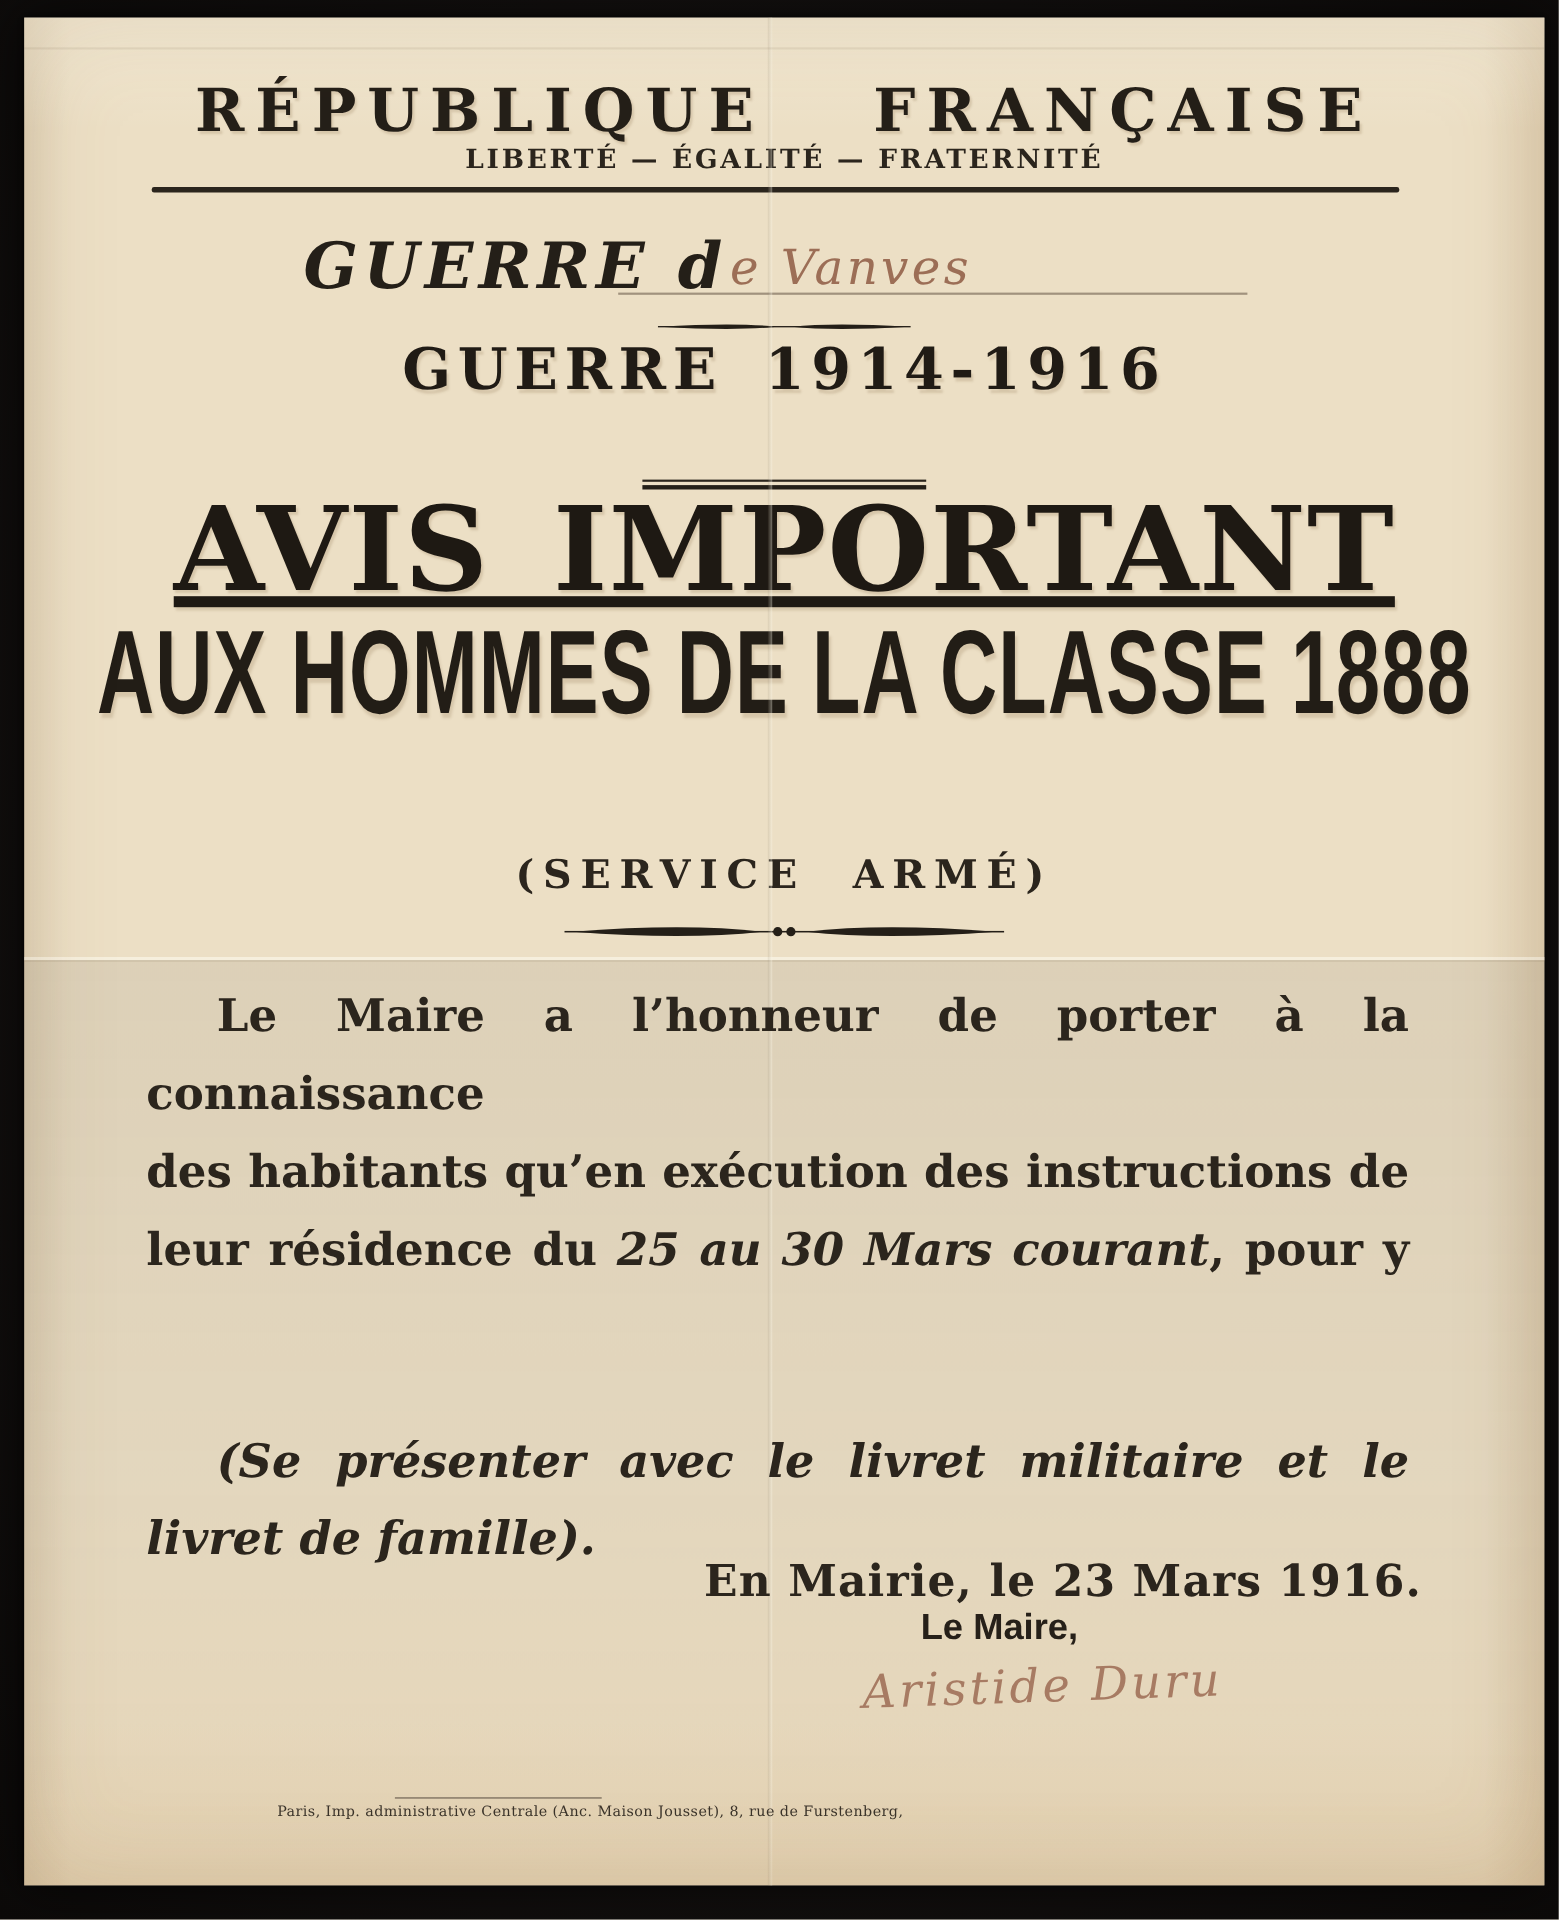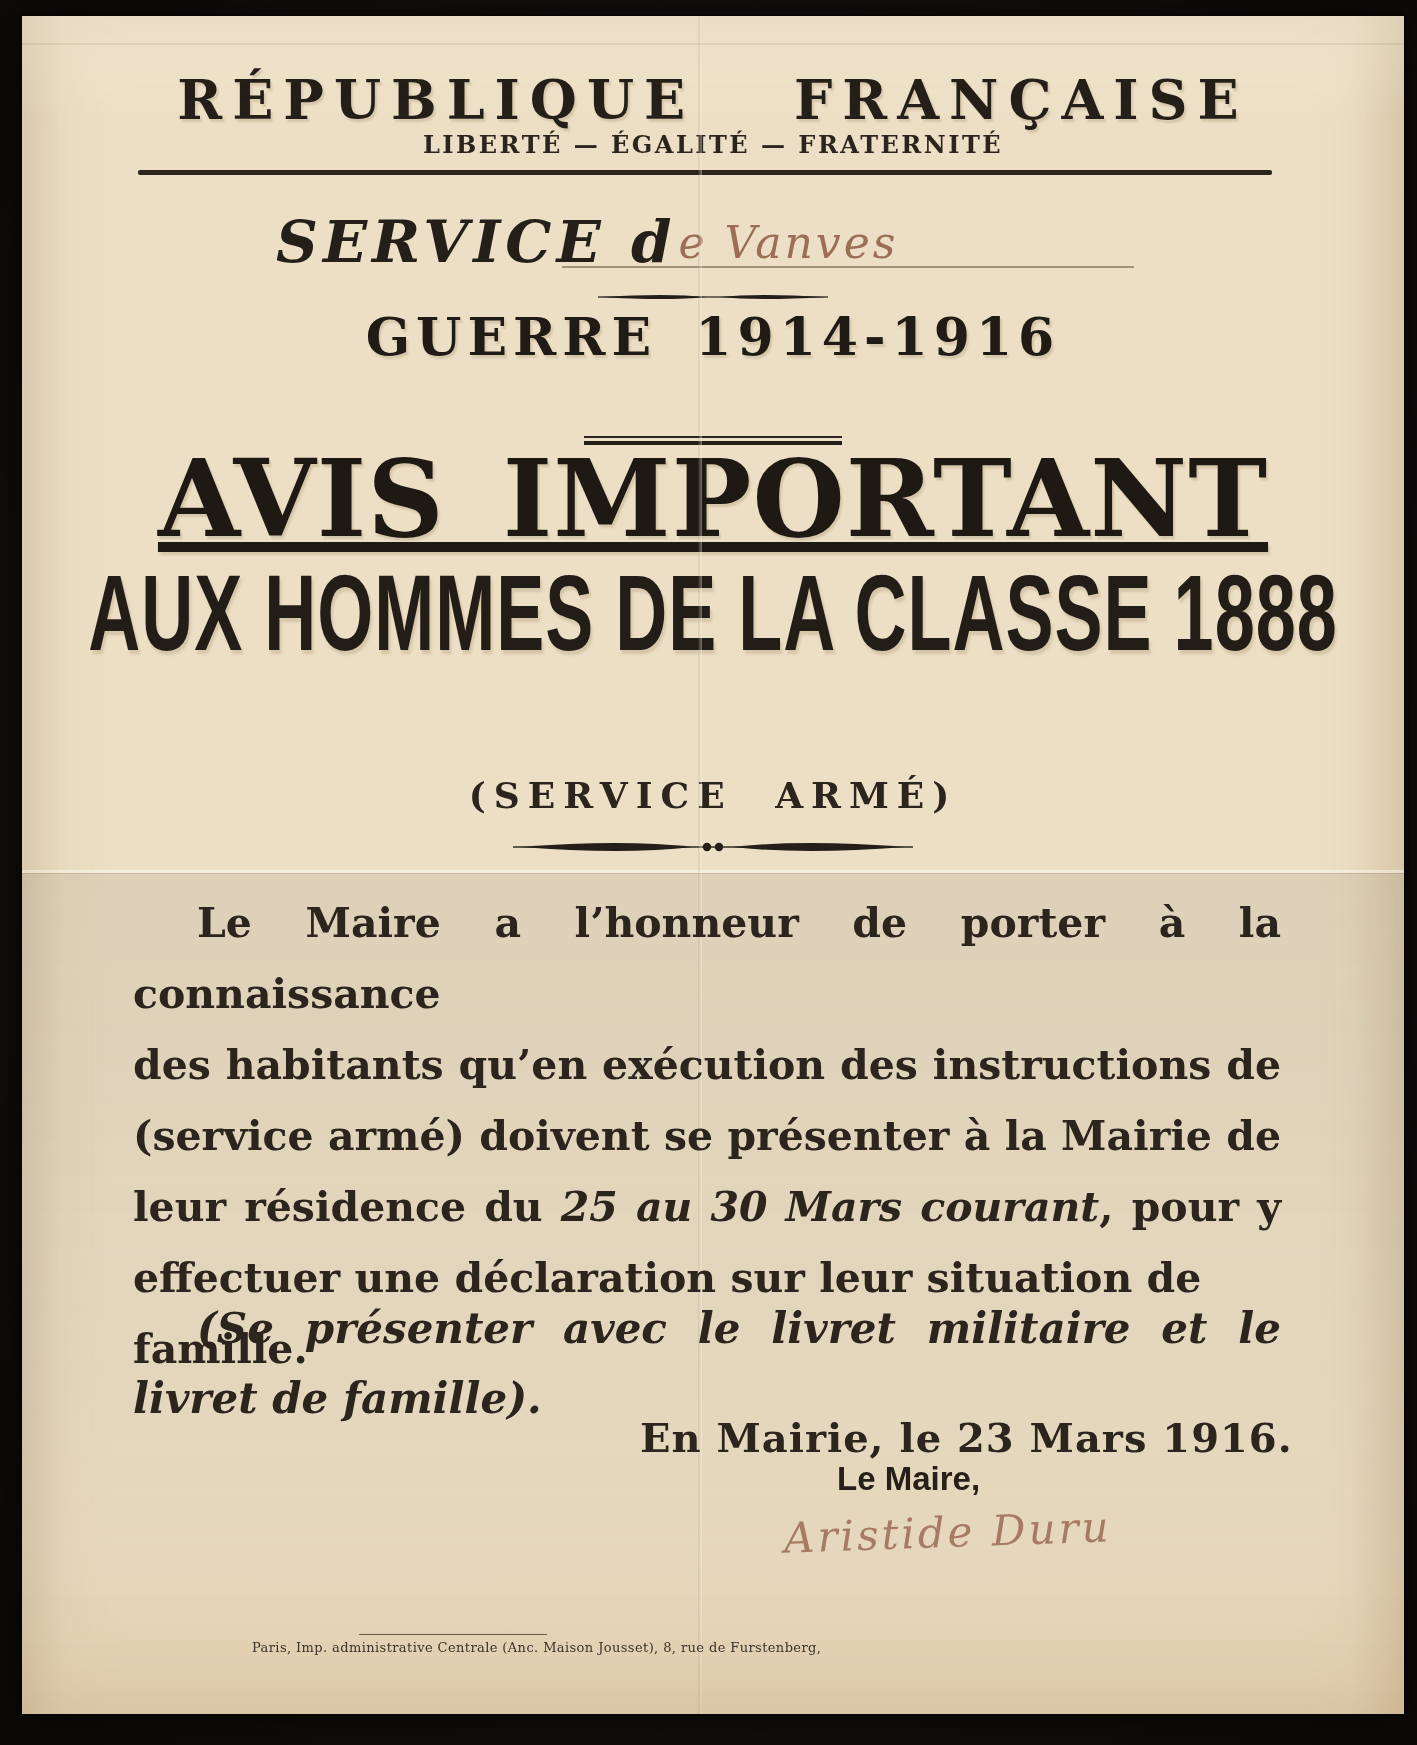--- a/index.html
+++ b/index.html
@@ -84,21 +84,21 @@
 </head>
 <body>
 
 <div class="paper">
 
   <div class="center republique display ink">RÉPUBLIQUE FRANÇAISE</div>
   <div class="center motto">LIBERTÉ — ÉGALITÉ — FRATERNITÉ</div>
   <div class="header-rule"></div>
 
   <div class="mairie-line">
-    <span class="mairie-printed">SERVICE d</span><span class="mairie-hand">e Vanves</span>
+    <span class="mairie-printed">GUERRE d</span><span class="mairie-hand">e Vanves</span>
   </div>
   <div class="mairie-underline"></div>
 
   <div class="center orn-small">
     <svg width="230" height="12" viewBox="0 0 230 12">
       <path d="M2 6 Q 70 2 108 6 Q 70 10 2 6 Z" fill="#241f18"></path>
       <path d="M228 6 Q 160 2 122 6 Q 160 10 228 6 Z" fill="#241f18"></path>
       <rect x="0" y="5.4" width="230" height="1.2" fill="#241f18"></rect>
     </svg>
   </div>
@@ -128,23 +128,21 @@
 
   <div class="overlay crease-h-light"></div>
   <div class="overlay lower-tint"></div>
   <div class="overlay crease-v"></div>
   <div class="overlay crease-top"></div>
   <div class="overlay warm-bottom"></div>
 
   <div class="bodytext">
     <div class="jline indent">Le Maire a l’honneur de porter à la connaissance</div>
     <div class="jline">des habitants qu’en exécution des instructions de</div>
-    <div class="jline">(service armé) doivent se présenter à la Mairie de</div>
     <div class="jline"><span>leur résidence du </span><span class="em-it">25 au 30 Mars courant</span><span>, pour y</span></div>
-    <div class="jline lastline">effectuer une déclaration sur leur situation de famille.</div>
   </div>
 
   <div class="note">
     <div class="jline indent">(Se présenter avec le livret militaire et le</div>
     <div class="lastline">livret de famille).</div>
   </div>
 
   <div class="dateline">En Mairie, le 23 Mars 1916.</div>
   <div class="lemaire">Le Maire,</div>
   <div class="signature">Aristide Duru</div>

